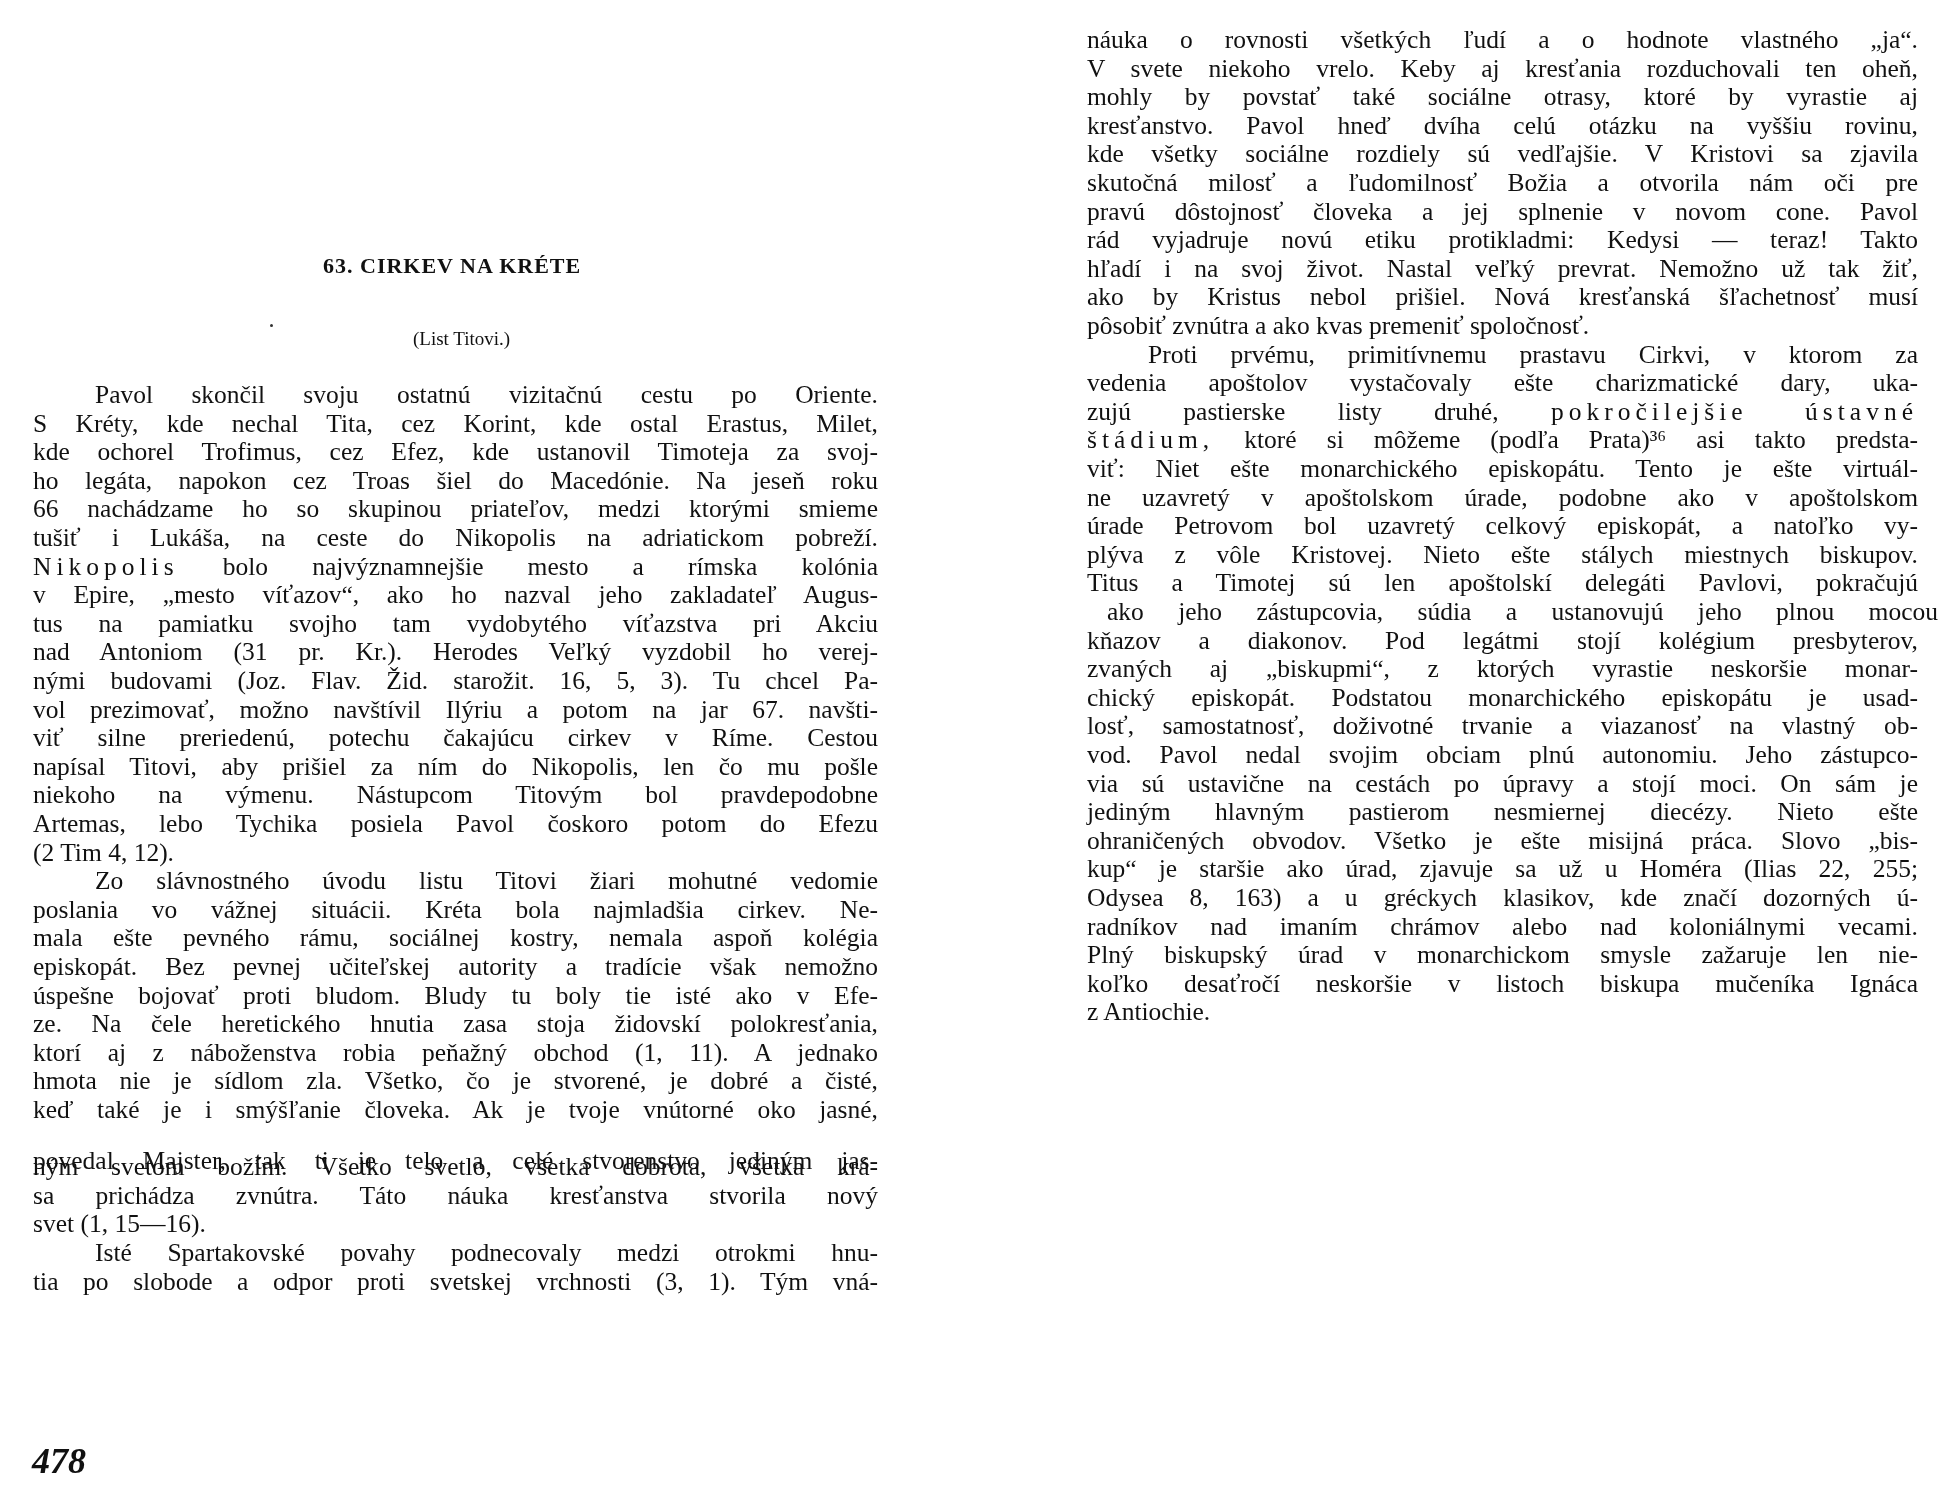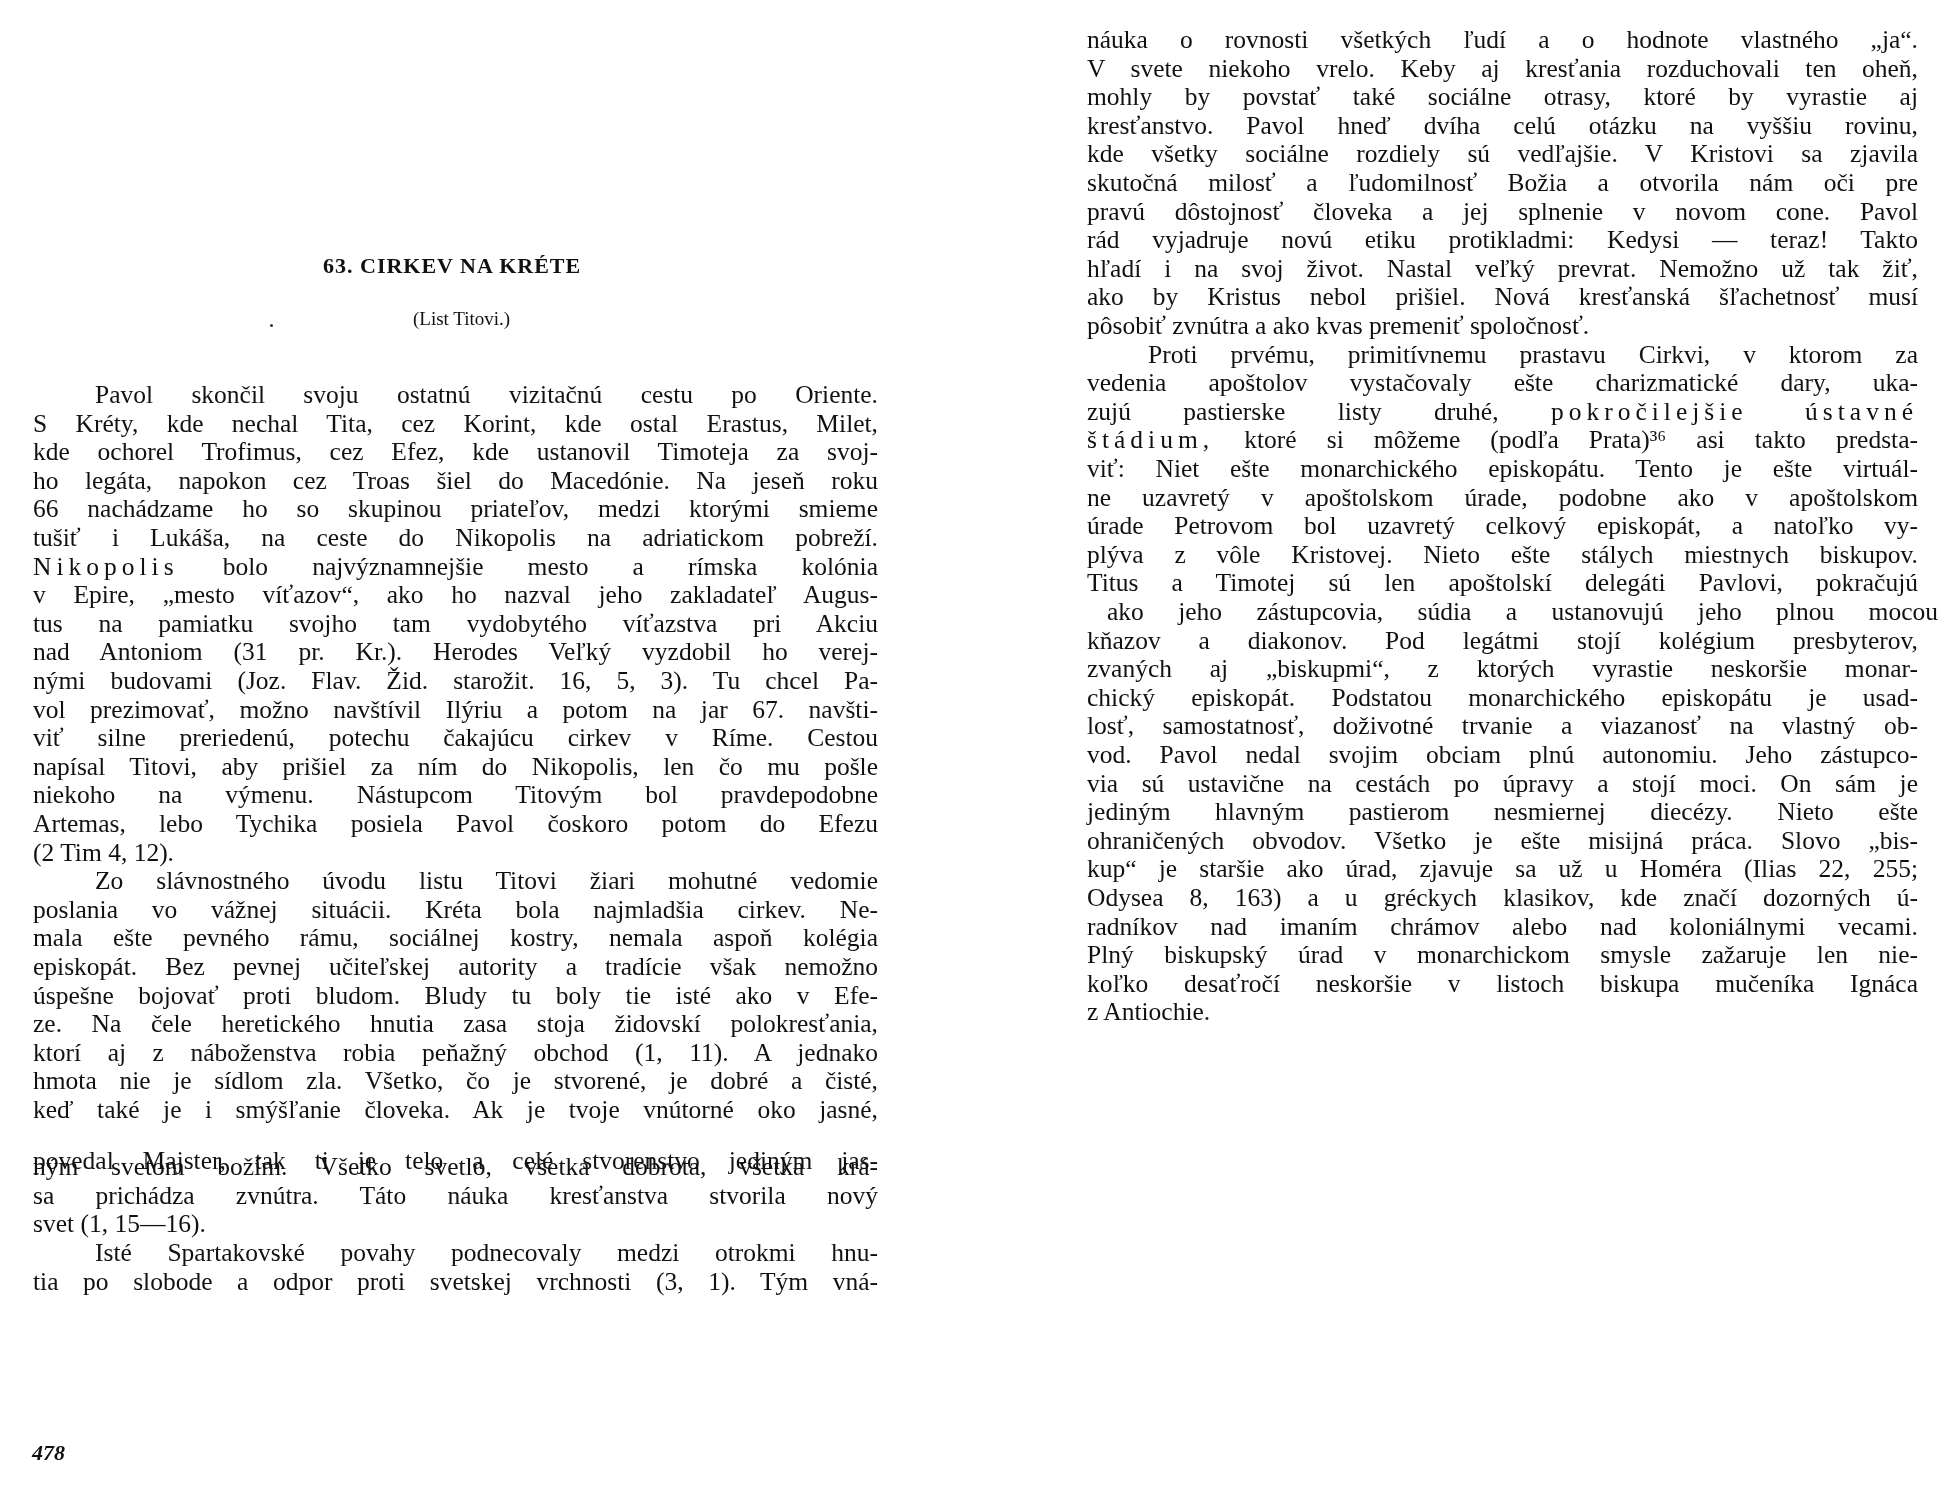--- a/index.html
+++ b/index.html
@@ -11,30 +11,30 @@
   .heading { position: absolute; font-weight: bold; font-size: 22px; letter-spacing: 1px; white-space: nowrap; }
   .subheading { position: absolute; font-size: 19px; white-space: nowrap; }
   .line { position: absolute; height: 28px; font-size: 25.5px; line-height: 28px;
           text-align: justify; text-align-last: justify; white-space: nowrap; }
   .line.last { text-align-last: left; }
   .left-line { left: 33px; width: 845px; }
   .left-line.indent { left: 95px; width: 783px; }
   .right-line { left: 27px; width: 831px; }
   .right-line.indent { left: 88px; width: 770px; }
   .spaced { letter-spacing: 5px; }
-  .page-number { position: absolute; left: 32px; top: 1440px; font-size: 22px; font-weight: bold; font-style: italic; }
+  .page-number { position: absolute; left: 32px; top: 1440px; font-size: 36px; font-weight: bold; font-style: italic; }
   .dot { position: absolute; left: 270px; top: 324px; width: 3px; height: 3px; background: #333; border-radius: 50%; }
 </style>
 </head>
 <body>
 
 <div class="page page-left">
   <div class="heading" style="left:323px; top:253px;">63. CIRKEV NA KRÉTE</div>
   <span class="dot"></span>
-  <div class="subheading" style="left:413px; top:308px;">(List Titovi.)</div>
+  <div class="subheading" style="left:413px; top:328px;">(List Titovi.)</div>
   <div id="left-lines">
       <div class="line left-line indent" style="top: 381px;"><span>Pavol skončil svoju ostatnú vizitačnú cestu po Oriente.</span></div>
       <div class="line left-line" style="top: 409.6px;"><span>S Kréty, kde nechal Tita, cez Korint, kde ostal Erastus, Milet,</span></div>
       <div class="line left-line" style="top: 438.2px;"><span>kde ochorel Trofimus, cez Efez, kde ustanovil Timoteja za svoj-</span></div>
       <div class="line left-line" style="top: 466.8px;"><span>ho legáta, napokon cez Troas šiel do Macedónie. Na jeseň roku</span></div>
       <div class="line left-line" style="top: 495.4px;"><span>66 nachádzame ho so skupinou priateľov, medzi ktorými smieme</span></div>
       <div class="line left-line" style="top: 524px;"><span>tušiť i Lukáša, na ceste do Nikopolis na adriatickom pobreží.</span></div>
       <div class="line left-line" style="top: 552.6px;"><span class="spaced">Nikopolis</span> <span>bolo najvýznamnejšie mesto a rímska kolónia</span></div>
       <div class="line left-line" style="top: 581.2px;"><span>v Epire, „mesto víťazov“, ako ho nazval jeho zakladateľ Augus-</span></div>
       <div class="line left-line" style="top: 609.8px;"><span>tus na pamiatku svojho tam vydobytého víťazstva pri Akciu</span></div>

